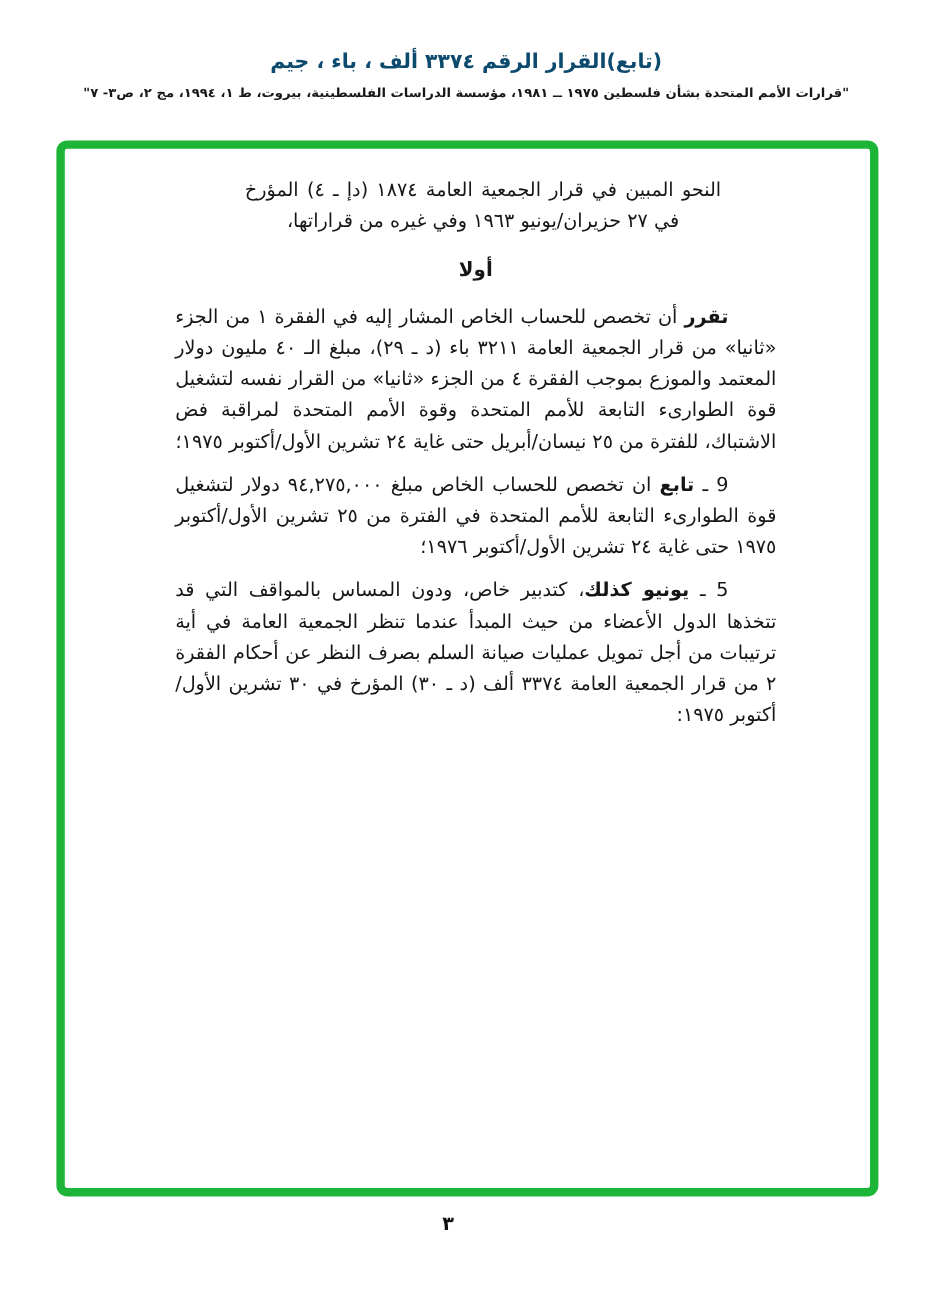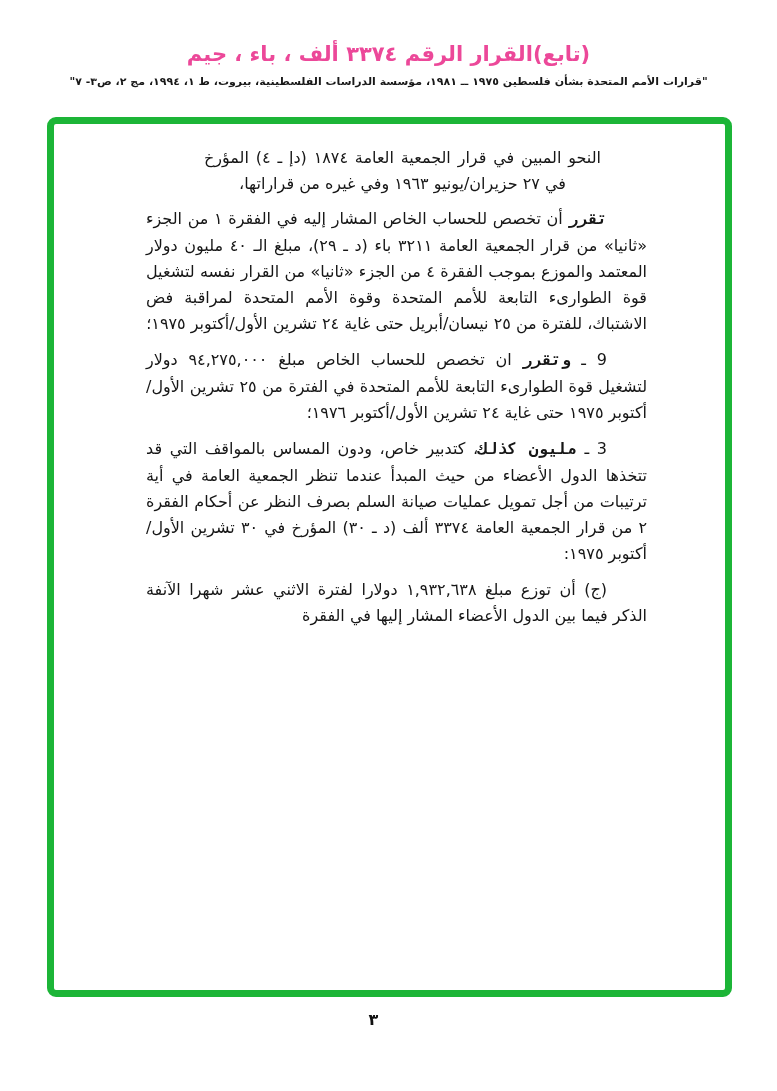--- a/index.html
+++ b/index.html
@@ -10,22 +10,22 @@
     color:#161616;
     position:relative;
     overflow:hidden;
   }
   
   .page-header{
     position:absolute;top:42px;left:0;right:0;
     text-align:center;direction:rtl;
   }
   .page-header .title{
-    font-size:21px;font-weight:700;letter-spacing:.2px;
-    color:#ec4899;
+    font-size:17px;font-weight:700;letter-spacing:.2px;
+    color:#0c4a6e;
   }
   .page-header .source{
     margin-top:9px;
     font-size:11px;font-weight:700;
     color:#181818;
     transform:scaleY(.95);
   }
   
   .highlight-frame{
     position:absolute;
@@ -58,21 +58,21 @@
     text-align:center;
     font-weight:700;
     font-size:16.5px;
     margin:15px 0 13px;
   }
   .para{
     margin:0 0 10px;
     text-indent:40px;
   }
   .para:last-child{margin-bottom:0;}
-  .b{font-weight:700;font-family:Liberation Mono, monospace;}
+  .b{font-weight:700;}
   
   .page-number{
     position:absolute;
     top:1010px;left:0;right:30px;
     text-align:center;
     font-size:16px;font-weight:700;
     color:#101010;
   }
 </style>
 </head>
@@ -82,27 +82,27 @@
   <div class="title">(تابع)القرار الرقم  ٣٣٧٤ ألف ، باء ، جيم</div>
   <div class="source">"قرارات الأمم المتحدة بشأن فلسطين ١٩٧٥ ــ ١٩٨١، مؤسسة الدراسات الفلسطينية، بيروت، ط ١، ١٩٩٤، مج ٢، ص٣- ٧"</div>
 </header>
 
 <div class="highlight-frame"></div>
 
 <main class="doc-body">
 
   <p class="intro-para">النحو المبين في قرار الجمعية العامة ١٨٧٤ (دإ ـ ٤) المؤرخ في ٢٧ حزيران/يونيو ١٩٦٣ وفي غيره من قراراتها،</p>
 
+  <h3 class="section-heading">أولا</h3>
 
   <p class="para"><span class="b">تقرر</span><span> أن تخصص للحساب الخاص المشار إليه في الفقرة ١ من الجزء «ثانيا» من قرار الجمعية العامة ٣٢١١ باء (د ـ ٢٩)، مبلغ الـ ٤٠ مليون دولار المعتمد والموزع بموجب الفقرة ٤ من الجزء «ثانيا» من القرار نفسه لتشغيل قوة الطوارىء التابعة للأمم المتحدة وقوة الأمم المتحدة لمراقبة فض الاشتباك، للفترة من ٢٥ نيسان/أبريل حتى غاية ٢٤ تشرين الأول/أكتوبر ١٩٧٥؛</span></p>
 
 
-  <p class="para"><span>9 ـ </span><span class="b">وتقرر</span><span> ان تخصص للحساب الخاص مبلغ ٩٤,٢٧٥,٠٠٠ دولار لتشغيل قوة الطوارىء التابعة للأمم المتحدة في الفترة من ٢٥ تشرين الأول/أكتوبر ١٩٧٥ حتى غاية ٢٤ تشرين الأول/أكتوبر ١٩٧٦؛</span></p>
+  <p class="para"><span>9 ـ </span><span class="b">تابع</span><span> ان تخصص للحساب الخاص مبلغ ٩٤,٢٧٥,٠٠٠ دولار لتشغيل قوة الطوارىء التابعة للأمم المتحدة في الفترة من ٢٥ تشرين الأول/أكتوبر ١٩٧٥ حتى غاية ٢٤ تشرين الأول/أكتوبر ١٩٧٦؛</span></p>
 
-  <p class="para"><span>3 ـ </span><span class="b">مليون كذلك</span><span>، كتدبير خاص، ودون المساس بالمواقف التي قد تتخذها الدول الأعضاء من حيث المبدأ عندما تنظر الجمعية العامة في أية ترتيبات من أجل تمويل عمليات صيانة السلم بصرف النظر عن أحكام الفقرة ٢ من قرار الجمعية العامة ٣٣٧٤ ألف (د ـ ٣٠) المؤرخ في ٣٠ تشرين الأول/أكتوبر ١٩٧٥:</span></p>
+  <p class="para"><span>5 ـ </span><span class="b">يونيو كذلك</span><span>، كتدبير خاص، ودون المساس بالمواقف التي قد تتخذها الدول الأعضاء من حيث المبدأ عندما تنظر الجمعية العامة في أية ترتيبات من أجل تمويل عمليات صيانة السلم بصرف النظر عن أحكام الفقرة ٢ من قرار الجمعية العامة ٣٣٧٤ ألف (د ـ ٣٠) المؤرخ في ٣٠ تشرين الأول/أكتوبر ١٩٧٥:</span></p>
 
 
 
-  <p class="para">(ج) أن توزع مبلغ ١,٩٣٢,٦٣٨ دولارا لفترة الاثني عشر شهرا الآنفة الذكر فيما بين الدول الأعضاء المشار إليها في الفقرة</p>
 
 </main>
 
 <div class="page-number">٣</div>
 
 </body></html>

